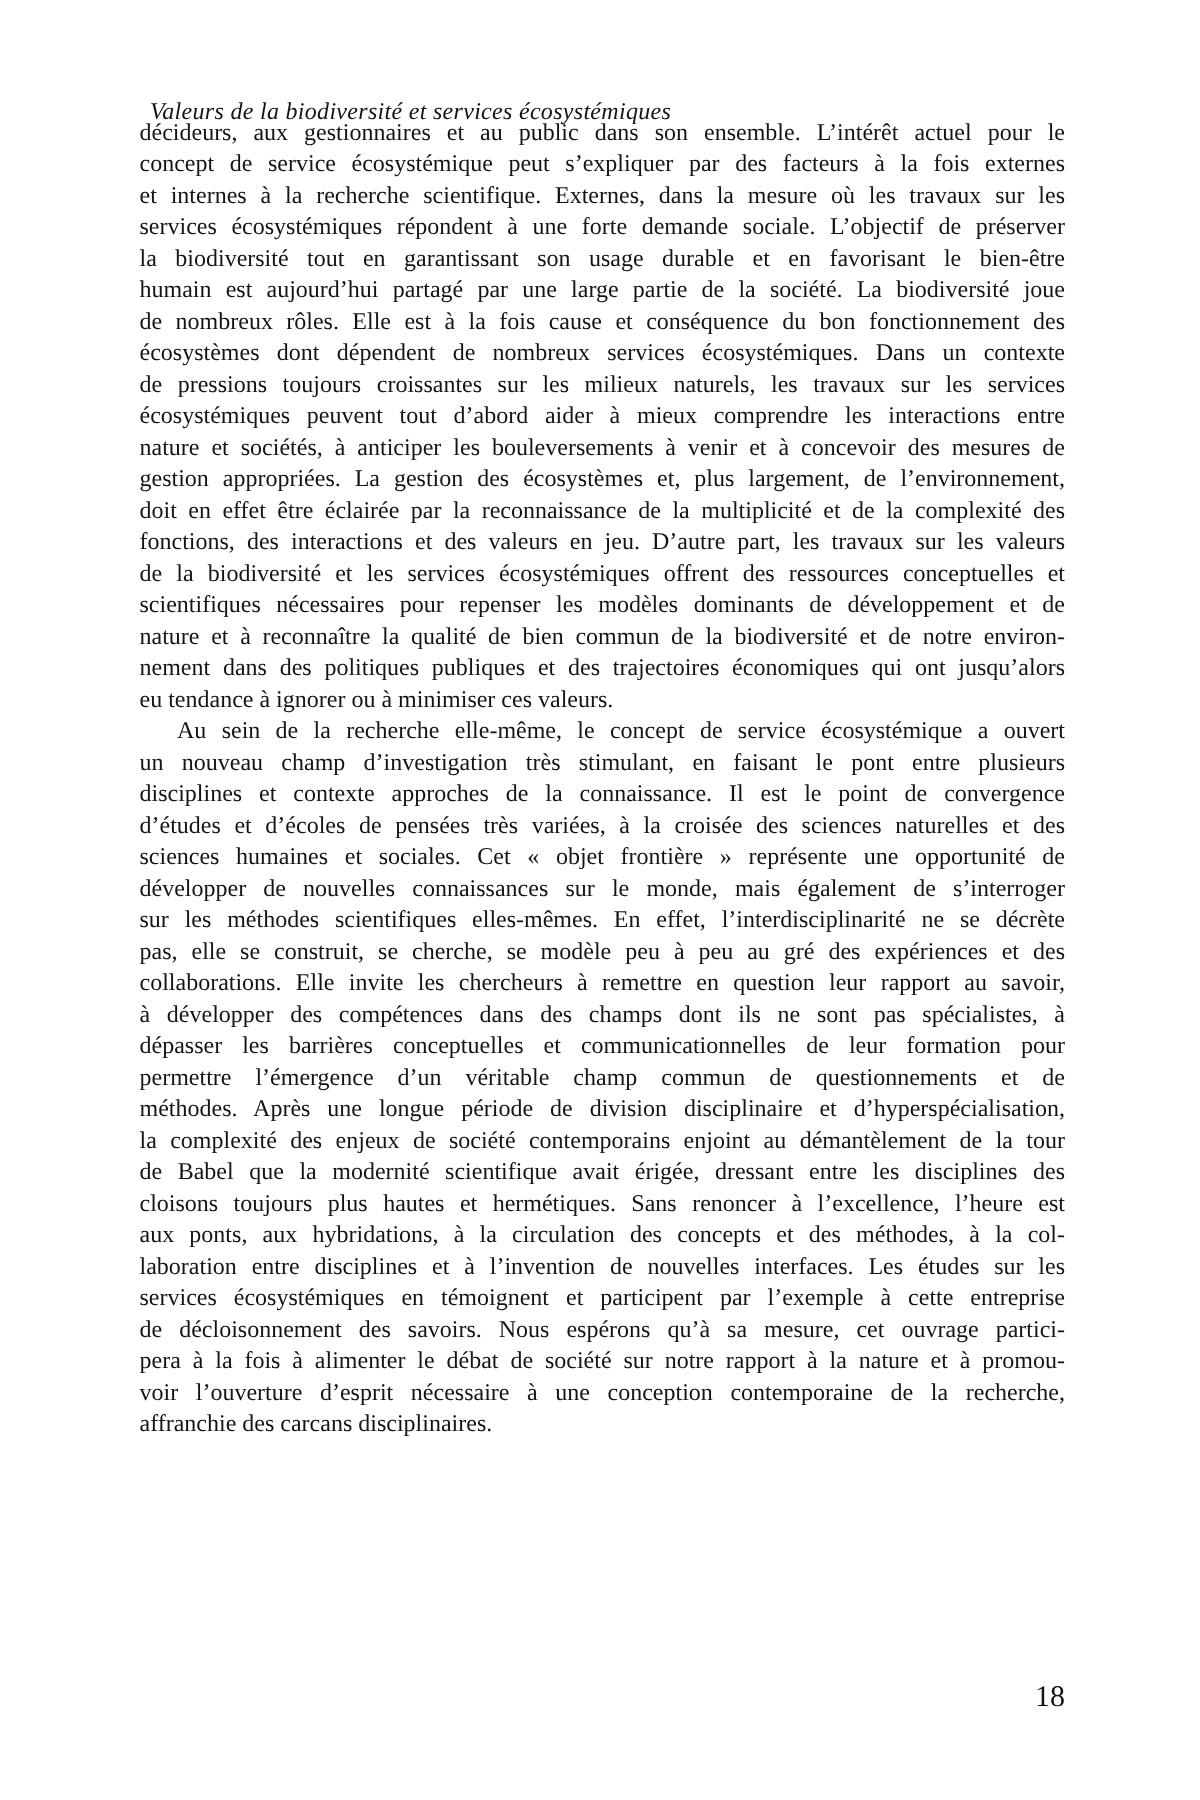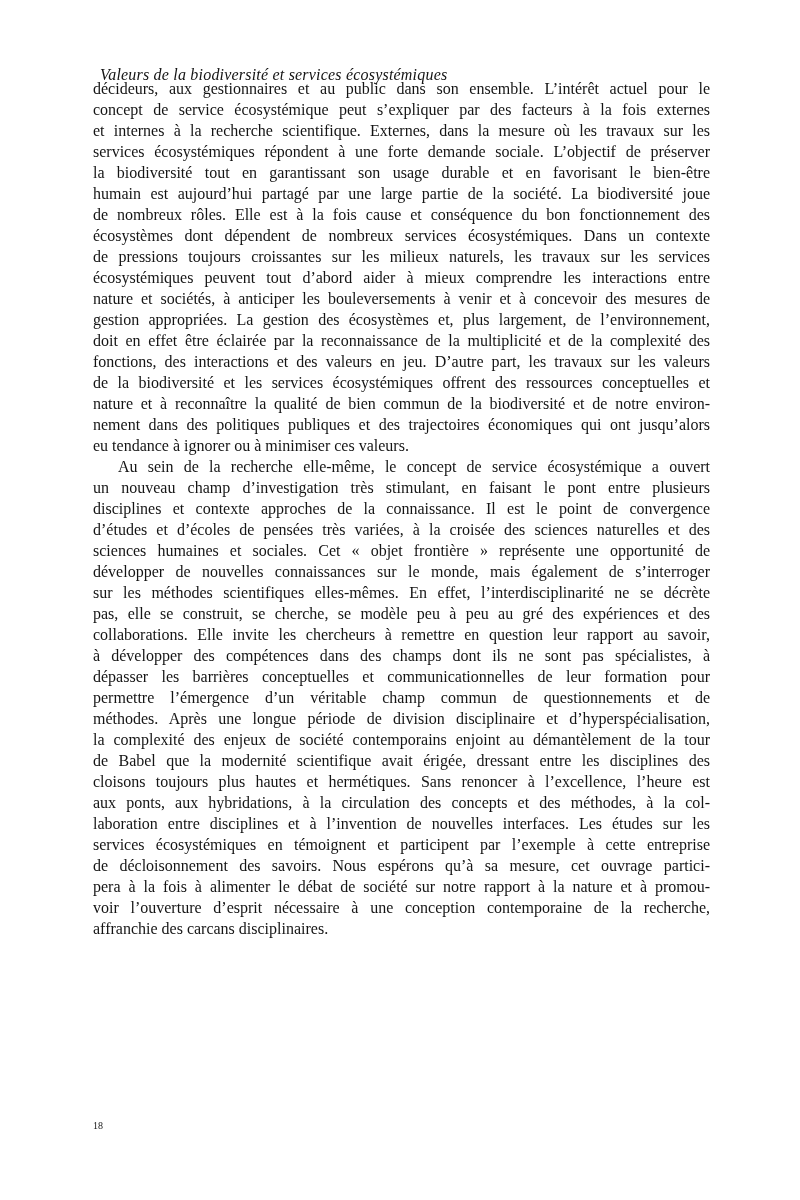--- a/index.html
+++ b/index.html
@@ -48,22 +48,22 @@
     text-align-last: left;
   }
   .line.indent {
     text-indent: 25px;
   }
   .page-number {
     position: absolute;
     left: 93px;
     top: 1120px;
     width: 617px;
-    text-align: left;
-    font-size: 10px;
+    text-align: right;
+    font-size: 20px;
   }
 </style>
 </head>
 <body>
 
 <div class="page">
   <div class="running-header">Valeurs de la biodiversité et services écosystémiques</div>
 
   <div class="text-body">
       <div class="paragraph">
@@ -75,20 +75,21 @@
         <div class="line">humain est aujourd’hui partagé par une large partie de la société. La biodiversité joue</div>
         <div class="line">de nombreux rôles. Elle est à la fois cause et conséquence du bon fonctionnement des</div>
         <div class="line">écosystèmes dont dépendent de nombreux services écosystémiques. Dans un contexte</div>
         <div class="line">de pressions toujours croissantes sur les milieux naturels, les travaux sur les services</div>
         <div class="line">écosystémiques peuvent tout d’abord aider à mieux comprendre les interactions entre</div>
         <div class="line">nature et sociétés, à anticiper les bouleversements à venir et à concevoir des mesures de</div>
         <div class="line">gestion appropriées. La gestion des écosystèmes et, plus largement, de l’environnement,</div>
         <div class="line">doit en effet être éclairée par la reconnaissance de la multiplicité et de la complexité des</div>
         <div class="line">fonctions, des interactions et des valeurs en jeu. D’autre part, les travaux sur les valeurs</div>
         <div class="line">de la biodiversité et les services écosystémiques offrent des ressources conceptuelles et</div>
+        <div class="line">scientifiques nécessaires pour repenser les modèles dominants de développement et de</div>
         <div class="line">nature et à reconnaître la qualité de bien commun de la biodiversité et de notre environ-</div>
         <div class="line">nement dans des politiques publiques et des trajectoires économiques qui ont jusqu’alors</div>
         <div class="line last">eu tendance à ignorer ou à minimiser ces valeurs.</div>
       </div>
       <div class="paragraph">
         <div class="line indent">Au sein de la recherche elle-même, le concept de service écosystémique a ouvert</div>
         <div class="line">un nouveau champ d’investigation très stimulant, en faisant le pont entre plusieurs</div>
         <div class="line">disciplines et contexte approches de la connaissance. Il est le point de convergence</div>
         <div class="line">d’études et d’écoles de pensées très variées, à la croisée des sciences naturelles et des</div>
         <div class="line">sciences humaines et sociales. Cet « objet frontière » représente une opportunité de</div>

